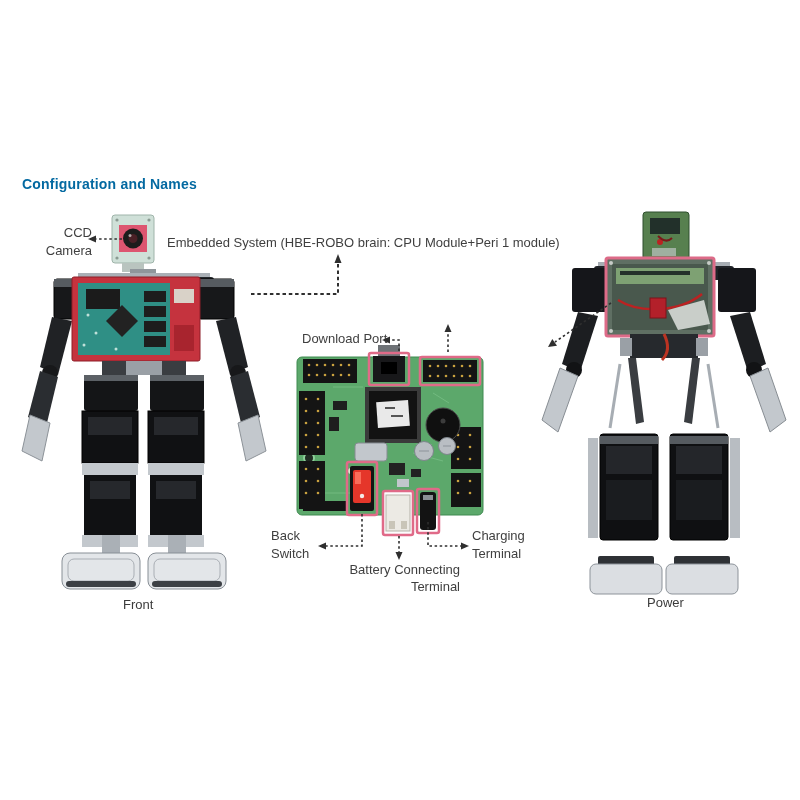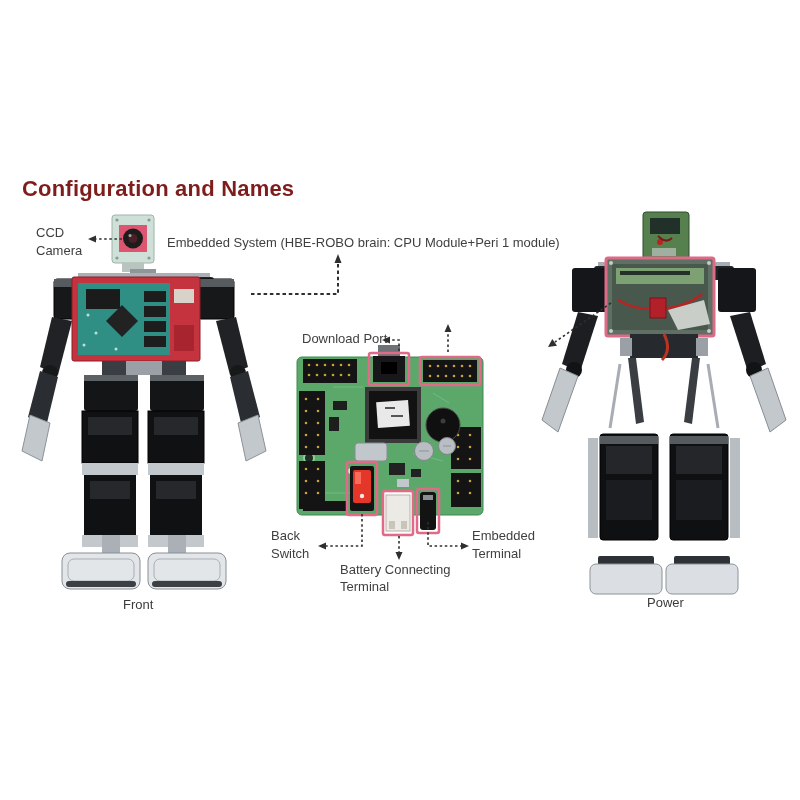--- a/index.html
+++ b/index.html
@@ -1,21 +1,21 @@
 <!DOCTYPE html>
 <html><head>
 <meta charset="utf-8">
 <style>
   html,body{margin:0;padding:0;background:#ffffff;}
   #canvas{position:relative;width:800px;height:800px;background:#ffffff;overflow:hidden;
           font-family:"Liberation Sans", sans-serif;}
-  .heading{position:absolute;left:22px;top:176px;font-size:22px;font-weight:bold;
-           color:#7f1d1d;letter-spacing:.2px;}
+  .heading{position:absolute;left:22px;top:176px;font-size:14px;font-weight:bold;
+           color:#0369a1;letter-spacing:.2px;}
   .lbl{position:absolute;font-size:13px;color:#3f3f3f;line-height:18px;white-space:nowrap;}
-  .center{text-align:left;}
+  .center{text-align:right;}
   .caption{position:absolute;font-size:13px;color:#3b3b3b;text-align:center;}
   svg{position:absolute;display:block;}
   #connectors{left:0;top:0;pointer-events:none;}
 </style>
 </head>
 <body>
 
 <div id="canvas">
 
   <div class="heading">Configuration and Names</div>
@@ -336,21 +336,21 @@
     <div>Back</div>
     <div>Switch</div>
   </div>
 
   <div class="lbl center" style="left:340px;top:561px;width:120px;line-height:17px">
     <div>Battery Connecting</div>
     <div>Terminal</div>
   </div>
 
   <div class="lbl" style="left:472px;top:527px">
-    <div>Embedded</div>
+    <div>Charging</div>
     <div>Terminal</div>
   </div>
 
   <div class="caption" style="left:123px;top:597px">Front</div>
   <div class="caption" style="left:647px;top:595px">Power</div>
 
   <svg id="connectors" width="800" height="800" viewBox="0 0 800 800">
     <g stroke="#2f2f2f" stroke-width="1.6" fill="#2f2f2f" stroke-dasharray="2.5 2.6">
       <g>
         <path d="M122,239 L96,239" fill="none"></path>

